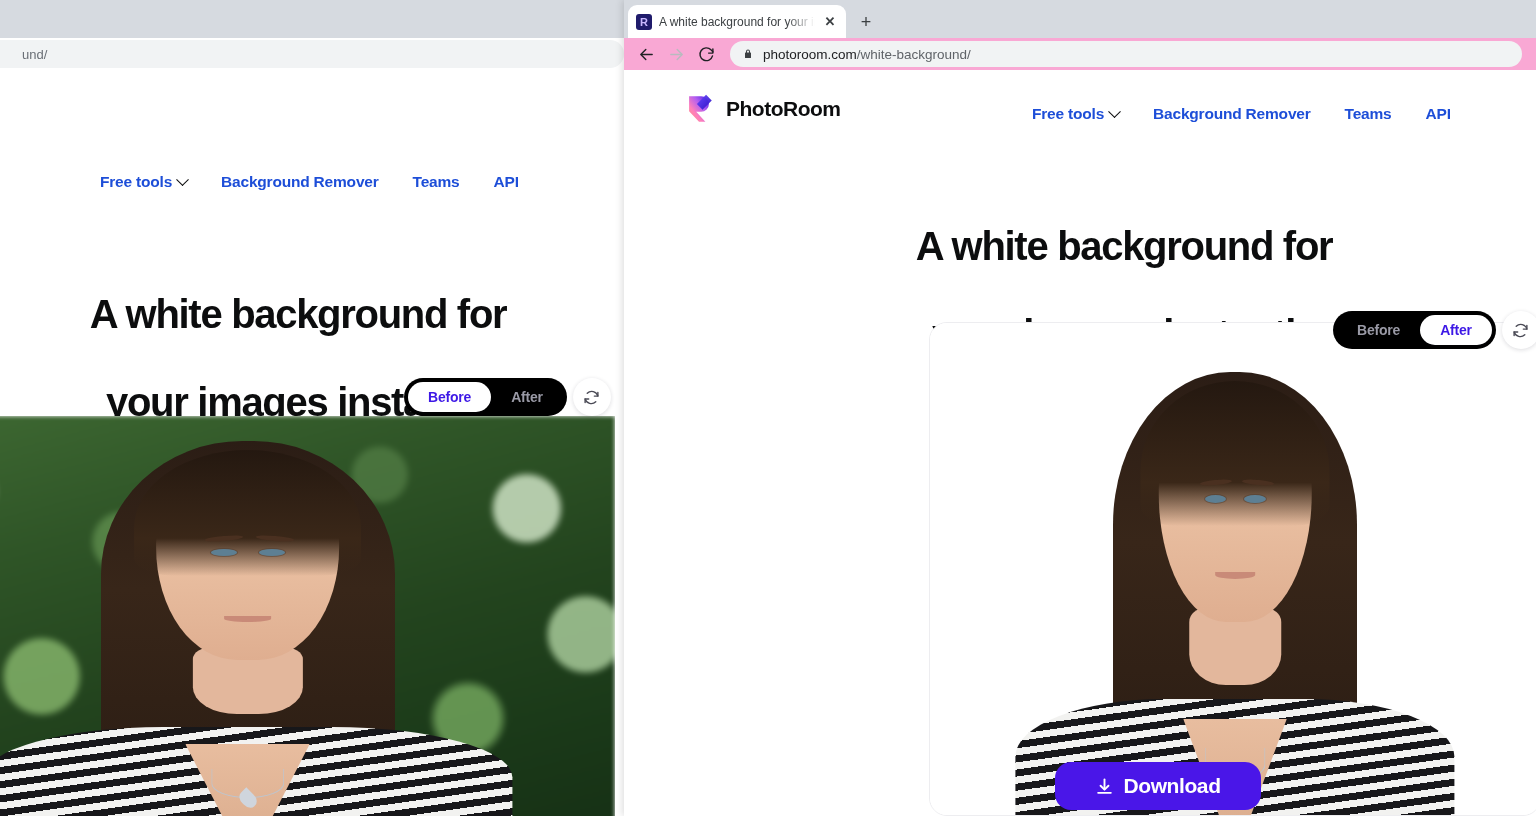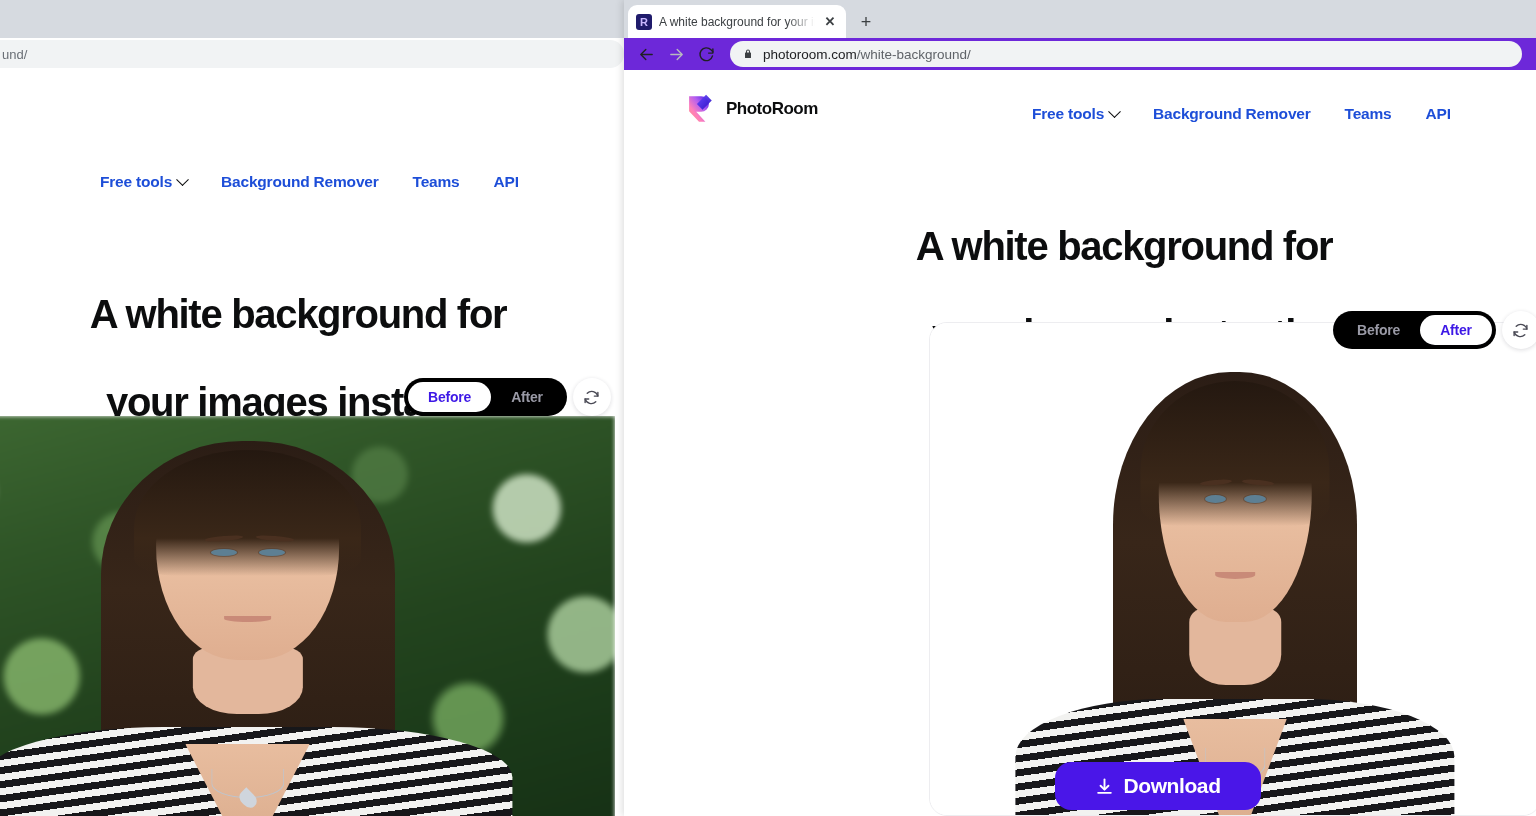--- a/index.html
+++ b/index.html
@@ -32,20 +32,21 @@
     background: #f1f3f4;
     border-radius: 0 14px 14px 0;
     display: flex;
     align-items: center;
   }
   .bg-omnibox-text {
     font-size: 13px;
     color: #6a6f76;
     padding-left: 2px;
     white-space: nowrap;
+    margin-left: 20px;
   }
   .bg-page {
     position: absolute;
     left: 0; top: 68px;
     width: 624px; height: 748px;
     background: #ffffff;
   }
 
   
   .site-nav {
@@ -81,21 +82,21 @@
     display: flex;
     align-items: center;
     gap: 10px;
   }
   .brand-mark {
     width: 34px; height: 34px;
     position: relative;
     flex: none;
   }
   .brand-name {
-    font-size: 17px;
+    font-size: 21px;
     font-weight: 800;
     letter-spacing: -0.5px;
     color: #0c0d0e;
   }
 
   
   .hero-h1 {
     position: absolute;
     font-weight: 800;
     font-size: 40px;
@@ -382,21 +383,21 @@
     justify-content: center;
     color: #3c4043;
     font-size: 18px;
     cursor: pointer;
     line-height: 1;
   }
   .toolbar {
     position: absolute;
     left: 0; top: 38px;
     width: 912px; height: 32px;
-    background: #6d28d9;
+    background: #f9a8d4;
     display: flex;
     align-items: center;
     padding-left: 8px;
     gap: 2px;
   }
   .tb-btn {
     width: 28px; height: 28px;
     display: flex;
     align-items: center;
     justify-content: center;

